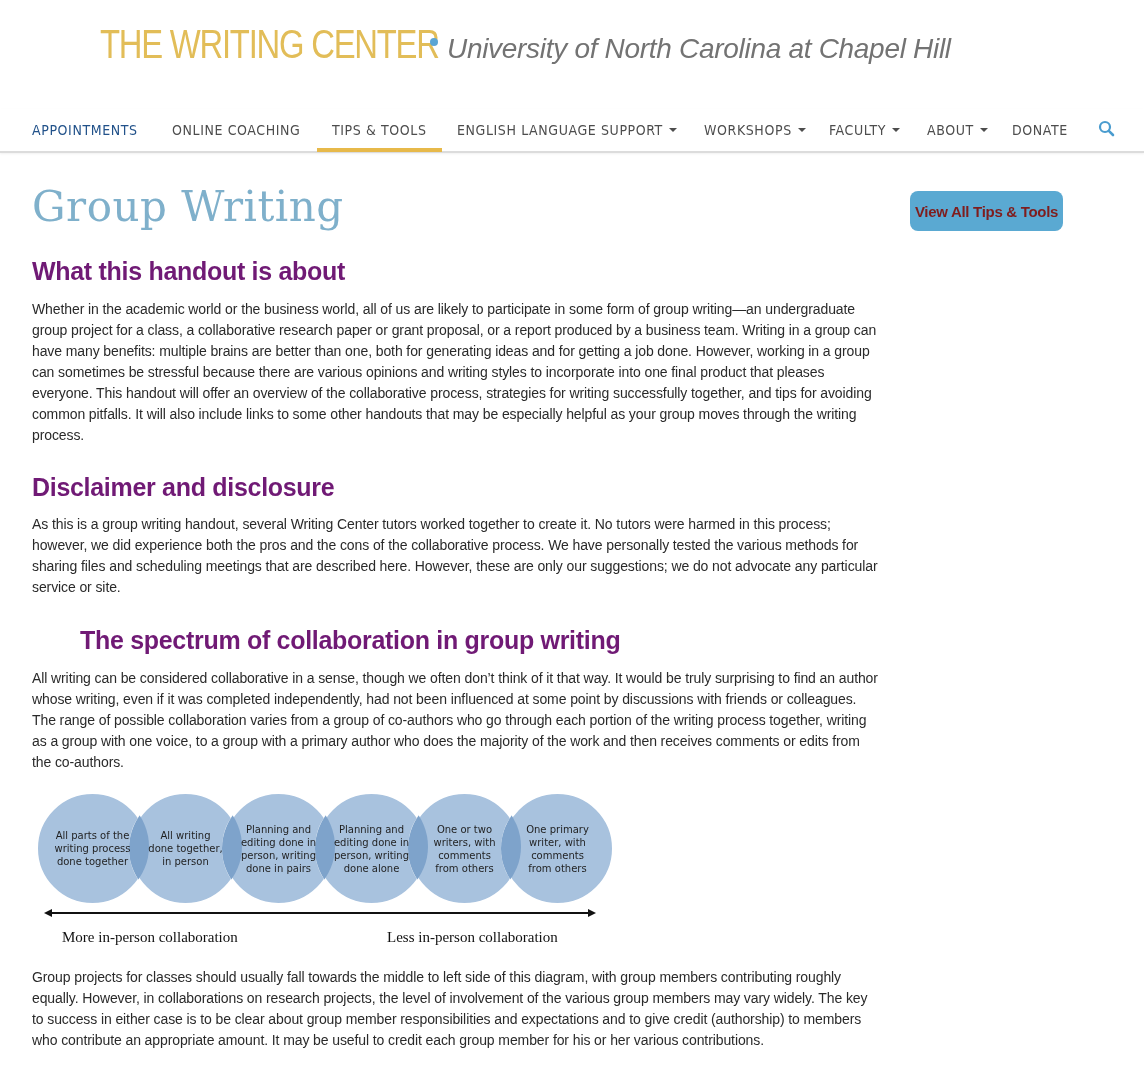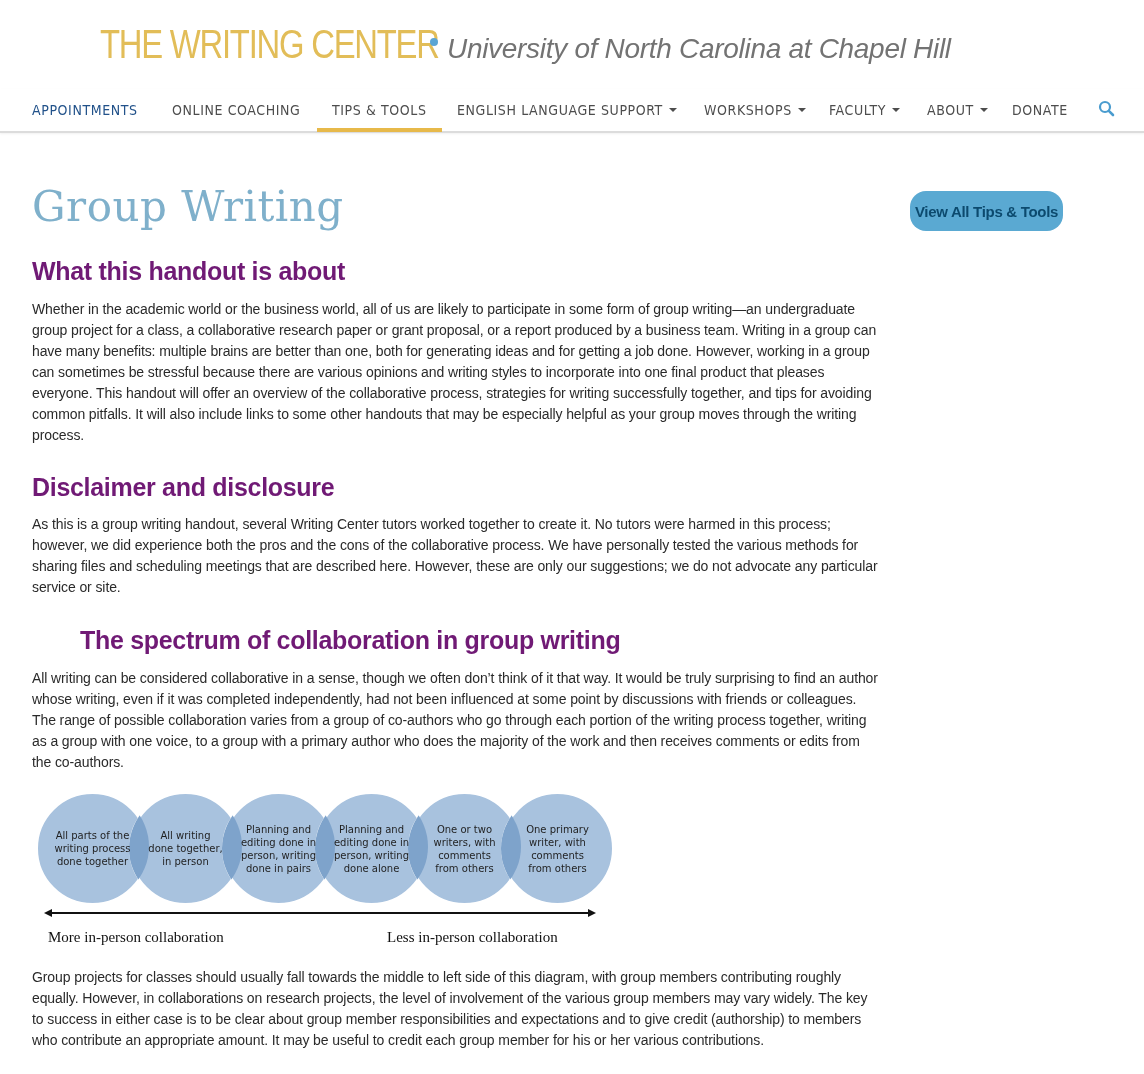--- a/index.html
+++ b/index.html
@@ -4,29 +4,29 @@
   <style>
     * { box-sizing: border-box; margin: 0; padding: 0; }
     html, body { width: 1144px; height: 1074px; background: #ffffff; overflow: hidden; }
     body { font-family: "Liberation Sans", sans-serif; color: #222; position: relative; }
 
     .brand { position: absolute; top: 22px; left: 100px; height: 50px; display: flex; align-items: baseline; white-space: nowrap; }
     .brand-name { font-family: "Liberation Sans", sans-serif; font-size: 40px; color: #e2bd58; letter-spacing: -1.5px; transform: scaleX(0.82); transform-origin: left; display: inline-block; width: 318px; }
     .brand-dot { display: inline-block; width: 8px; height: 8px; border-radius: 50%; background: #5ba5d4; margin: 0 9px 0 12px; position: relative; top: -12px; }
     .brand-univ { font-family: "Liberation Sans", sans-serif; font-size: 28px; color: #737373; font-weight: normal; letter-spacing: -0.3px; font-style: italic; }
 
-    .nav { position: absolute; top: 89px; left: 0; width: 1144px; height: 44px; border-bottom: 2px solid #dcdcdc; box-shadow: 0 1px 2px rgba(0,0,0,0.06); }
+    .nav { position: absolute; top: 109px; left: 0; width: 1144px; height: 44px; border-bottom: 2px solid #dcdcdc; box-shadow: 0 1px 2px rgba(0,0,0,0.06); }
     .nav-item { position: absolute; top: 0; height: 42px; line-height: 42px; font-family: "DejaVu Sans Condensed", "DejaVu Sans", sans-serif; font-size: 14px; letter-spacing: 0.6px; color: #4d4d4d; text-transform: uppercase; white-space: nowrap; cursor: pointer; }
     .nav-item.primary { color: #22528a; }
     .nav-item.active::after { content: ""; position: absolute; left: -15px; right: -15px; bottom: -1px; height: 4px; background: #e7b94a; }
     .caret { display: inline-block; width: 0; height: 0; border-left: 4px solid transparent; border-right: 4px solid transparent; border-top: 4px solid #4d4d4d; margin-left: 6px; vertical-align: middle; position: relative; top: -1px; }
     .search-icon { position: absolute; top: 11px; left: 1098px; width: 18px; height: 18px; cursor: pointer; }
 
     .page-title { position: absolute; top: 182px; left: 32px; font-family: "DejaVu Serif", serif; font-size: 42px; color: #7fb0cb; font-weight: normal; letter-spacing: 0.5px; text-align: center; }
-    .view-all { position: absolute; top: 191px; left: 910px; width: 153px; height: 40px; background: #5aa9d2; color: #0c4a6e; border-radius: 16px; border: none; font-family: "Liberation Sans", sans-serif; font-size: 15px; font-weight: bold; letter-spacing: -0.3px; cursor: pointer; }
+    .view-all { position: absolute; top: 191px; left: 910px; width: 153px; height: 40px; background: #5aa9d2; color: #7f1d1d; border-radius: 8px; border: none; font-family: "Liberation Sans", sans-serif; font-size: 15px; font-weight: bold; letter-spacing: -0.3px; cursor: pointer; }
 
     .h2 { position: absolute; left: 32px; font-family: "Liberation Sans", sans-serif; font-weight: bold; font-size: 25px; color: #701a75; letter-spacing: -0.3px; }
     .para { position: absolute; left: 32px; width: 850px; font-family: "Liberation Sans", sans-serif; font-size: 14px; line-height: 21px; color: #2a2a2a; letter-spacing: -0.1px; }
 
     .diagram { position: absolute; left: 36px; top: 792px; width: 580px; height: 160px; }
     .circle { position: absolute; top: 0; width: 113px; height: 113px; border-radius: 50%; background: #a8c2de; border: 2px solid #ffffff; display: flex; align-items: center; justify-content: center; text-align: center; font-family: "DejaVu Sans", sans-serif; font-size: 10px; line-height: 13px; color: #1f1f1f; padding: 0 16px; }
     .overlap { position: absolute; top: 0; width: 113px; height: 113px; border-radius: 50%; overflow: hidden; pointer-events: none; }
     .overlap-inner { position: absolute; top: -2px; width: 113px; height: 113px; border-radius: 50%; background: #7ea3cb; }
     .arrow-line { position: absolute; left: 12px; top: 120px; width: 544px; height: 2px; background: #111; }
     .arrow-left { position: absolute; left: 8px; top: 117px; width: 0; height: 0; border-top: 4px solid transparent; border-bottom: 4px solid transparent; border-right: 8px solid #111; }
@@ -103,21 +103,21 @@
   <div class="overlap" style="left:372px;">
       <div class="overlap-inner" style="left:-93px;"></div>
     </div>
   <div class="overlap" style="left:465px;">
       <div class="overlap-inner" style="left:-93px;"></div>
     </div>
 
   <div class="arrow-left"></div>
   <div class="arrow-line"></div>
   <div class="arrow-right"></div>
-  <span class="axis-label" style="left:12px;text-align:right;">More in-person collaboration</span>
+  <span class="axis-label" style="left:26px;text-align:right;">More in-person collaboration</span>
   <span class="axis-label" style="left:351px;">Less in-person collaboration</span>
 <div class="circle" style="left: 0px; background: transparent; border-color: transparent; z-index: 4;">
       <span>All parts of the writing process done together</span>
     </div>
     <div class="circle" style="left: 93px; background: transparent; border-color: transparent; z-index: 4;">
       <span>All writing done together, in person</span>
     </div>
     <div class="circle" style="left: 186px; background: transparent; border-color: transparent; z-index: 4;">
       <span>Planning and editing done in person, writing done in pairs</span>
     </div>

